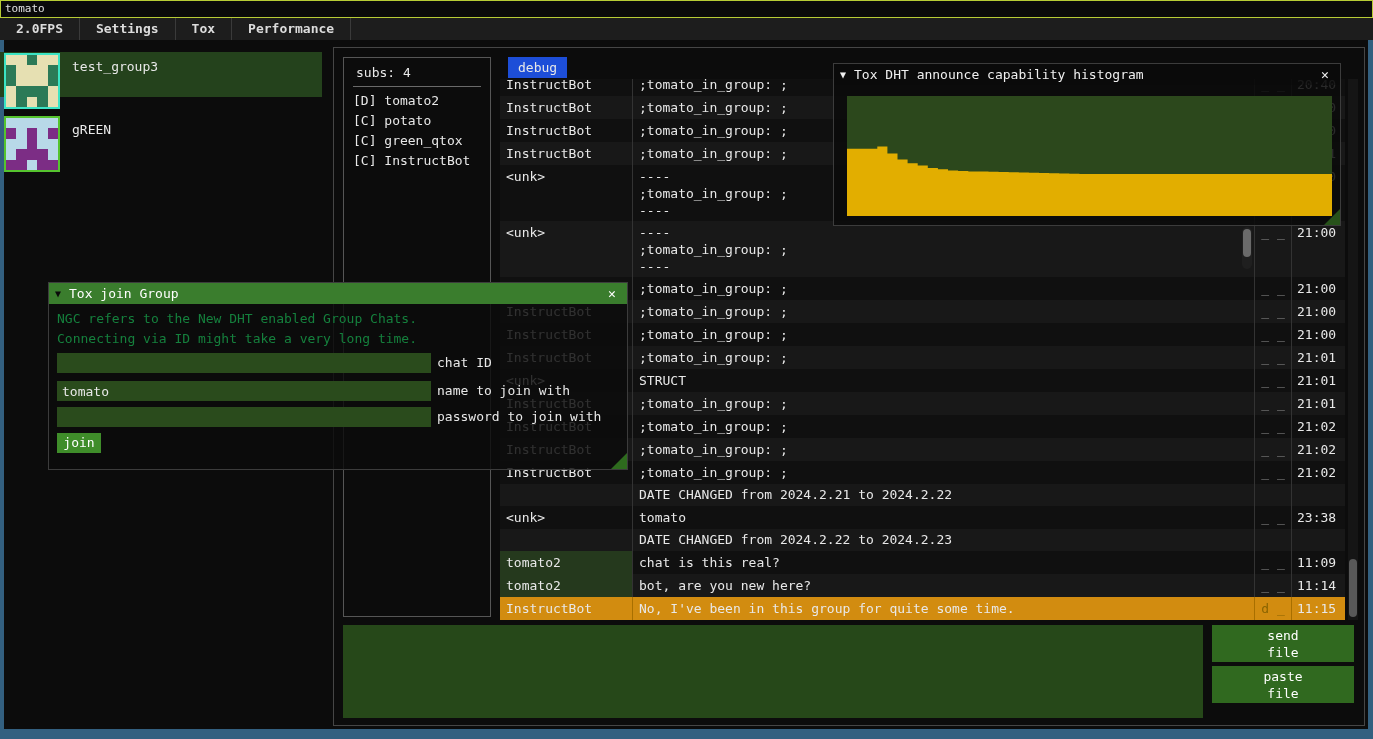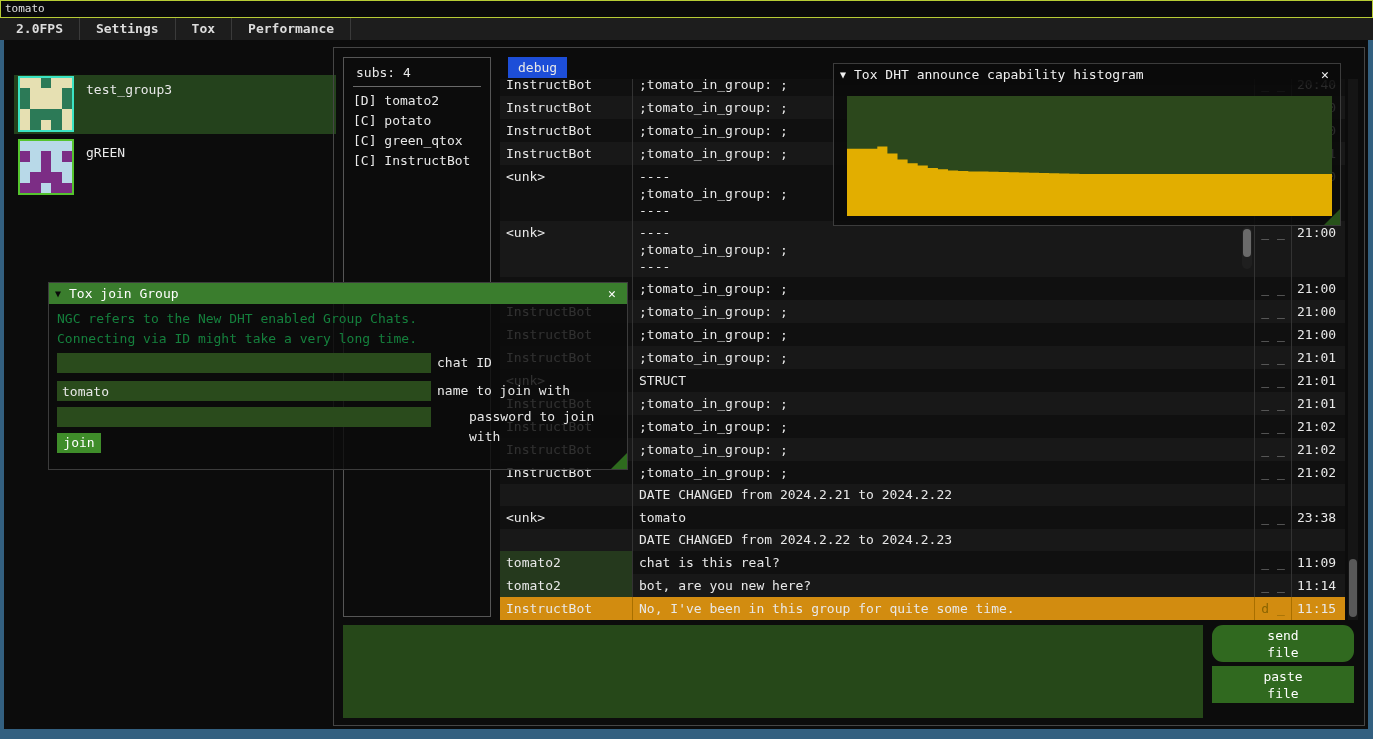--- a/index.html
+++ b/index.html
@@ -11,21 +11,21 @@
   .menubar { position:absolute; left:0; top:18px; width:1373px; height:22px; background:#1d1d1d; display:flex; align-items:center; }
   .menu-item { padding:0 16px; height:22px; line-height:22px; border-right:1px solid #3a3a3a; color:#dcdcdc; cursor:default;font-weight:bold; }
 
   
   .edge { position:absolute; background:#336080; }
   .edge.l { left:0; top:40px; width:4px; height:699px; }
   .edge.r { left:1368px; top:40px; width:5px; height:699px; }
   .edge.b { left:0; top:729px; width:1373px; height:10px; }
 
   
-  .group-item { position:absolute; left:14px; width:322px; height:59px; display:flex;margin-top:23px; }
+  .group-item { position:absolute; left:0; width:322px; height:45px; display:flex; }
   .group-item.selected { background:#24421c; }
   .avatar { width:56px; height:56px; border:2px solid; margin:1px 0 0 4px; display:grid; grid-template-columns:repeat(5,1fr); grid-template-rows:repeat(5,1fr); }
   .group-label { margin-left:12px; padding-top:7px; }
 
   
   .right-panel { position:absolute; left:333px; top:47px; width:1032px; height:679px; border:1px solid #464646; }
   .subs-panel { position:absolute; left:343px; top:57px; width:148px; height:560px; border:1px solid #565656; }
   .subs-title { padding:7px 0 0 12px; }
   .subs-sep { border-top:1px solid #6a6a6a; margin:6px 9px 4px 9px; }
   .subs-member { padding-left:9px; line-height:20px; white-space:pre; }
@@ -46,21 +46,21 @@
   .crow.selected .cell-flags { color:#8a6400; }
   .name-member { background:#25391d; }
   .mini-track { position:absolute; right:2px; top:6px; width:10px; height:42px; background:#1f1f1f; border-radius:5px; }
   .mini-thumb { position:absolute; left:1px; top:2px; width:8px; height:28px; background:#6a6a6a; border-radius:4px; }
   .chat-scroll-track { position:absolute; left:1348px; top:79px; width:10px; height:541px; background:#151515; }
   .chat-scroll-thumb { position:absolute; left:1px; top:480px; width:8px; height:58px; background:#585858; border-radius:4px; }
 
   
   .composer-input { position:absolute; left:343px; top:625px; width:860px; height:93px; background:#264819; border:none; outline:none; color:#e8e8e8; font-family:"DejaVu Sans Mono", monospace; font-size:13px; resize:none; }
   .file-btn { position:absolute; left:1212px; width:142px; height:37px; background:#30691f; color:#fff; text-align:center; white-space:pre-line; line-height:17px; padding-top:2px; cursor:pointer; }
-  .file-btn.send { top:625px;border-radius:11px; } .file-btn.paste { top:666px; }
+  .file-btn.send { top:625px; } .file-btn.paste { top:666px; }
 
   
   .fwin { position:absolute; border:1px solid #3c3c3c; }
   .fwin-title { height:21px; line-height:21px; display:flex; align-items:center; padding:0 6px; }
   .fwin-title .arrow { font-size:10px; margin-right:8px; }
   .fwin-title .wtitle { flex:1; }
   .fwin-title .wclose { width:18px; text-align:center; cursor:pointer; }
   .grip { position:absolute; right:0; bottom:0; width:0; height:0; border-style:solid; }
 
   .hist-win { left:833px; top:63px; width:508px; height:163px; background:rgba(10,10,10,0.86); z-index:20; }
@@ -344,19 +344,19 @@
     <div class="join-note" style="top:28px;">NGC refers to the New DHT enabled Group Chats.</div>
     <div class="join-note" style="top:48px;">Connecting via ID might take a very long time.</div>
 
     <input class="join-field" style="top: 70px;" value="">
     <div class="join-label" style="top:70px;">chat ID</div>
 
     <input class="join-field" style="top: 98px;" value="tomato">
     <div class="join-label" style="top:98px;">name to join with</div>
 
     <input class="join-field" style="top: 124px;" value="">
-    <div class="join-label" style="top:124px;margin-left:32px;">password to join with</div>
+    <div class="join-label" style="top:124px;">password to join with</div>
 
     <div class="join-btn" style="top:150px;">join</div>
     <div class="grip join-grip"></div>
   </div>
 
 </div>
 
 </body></html>

